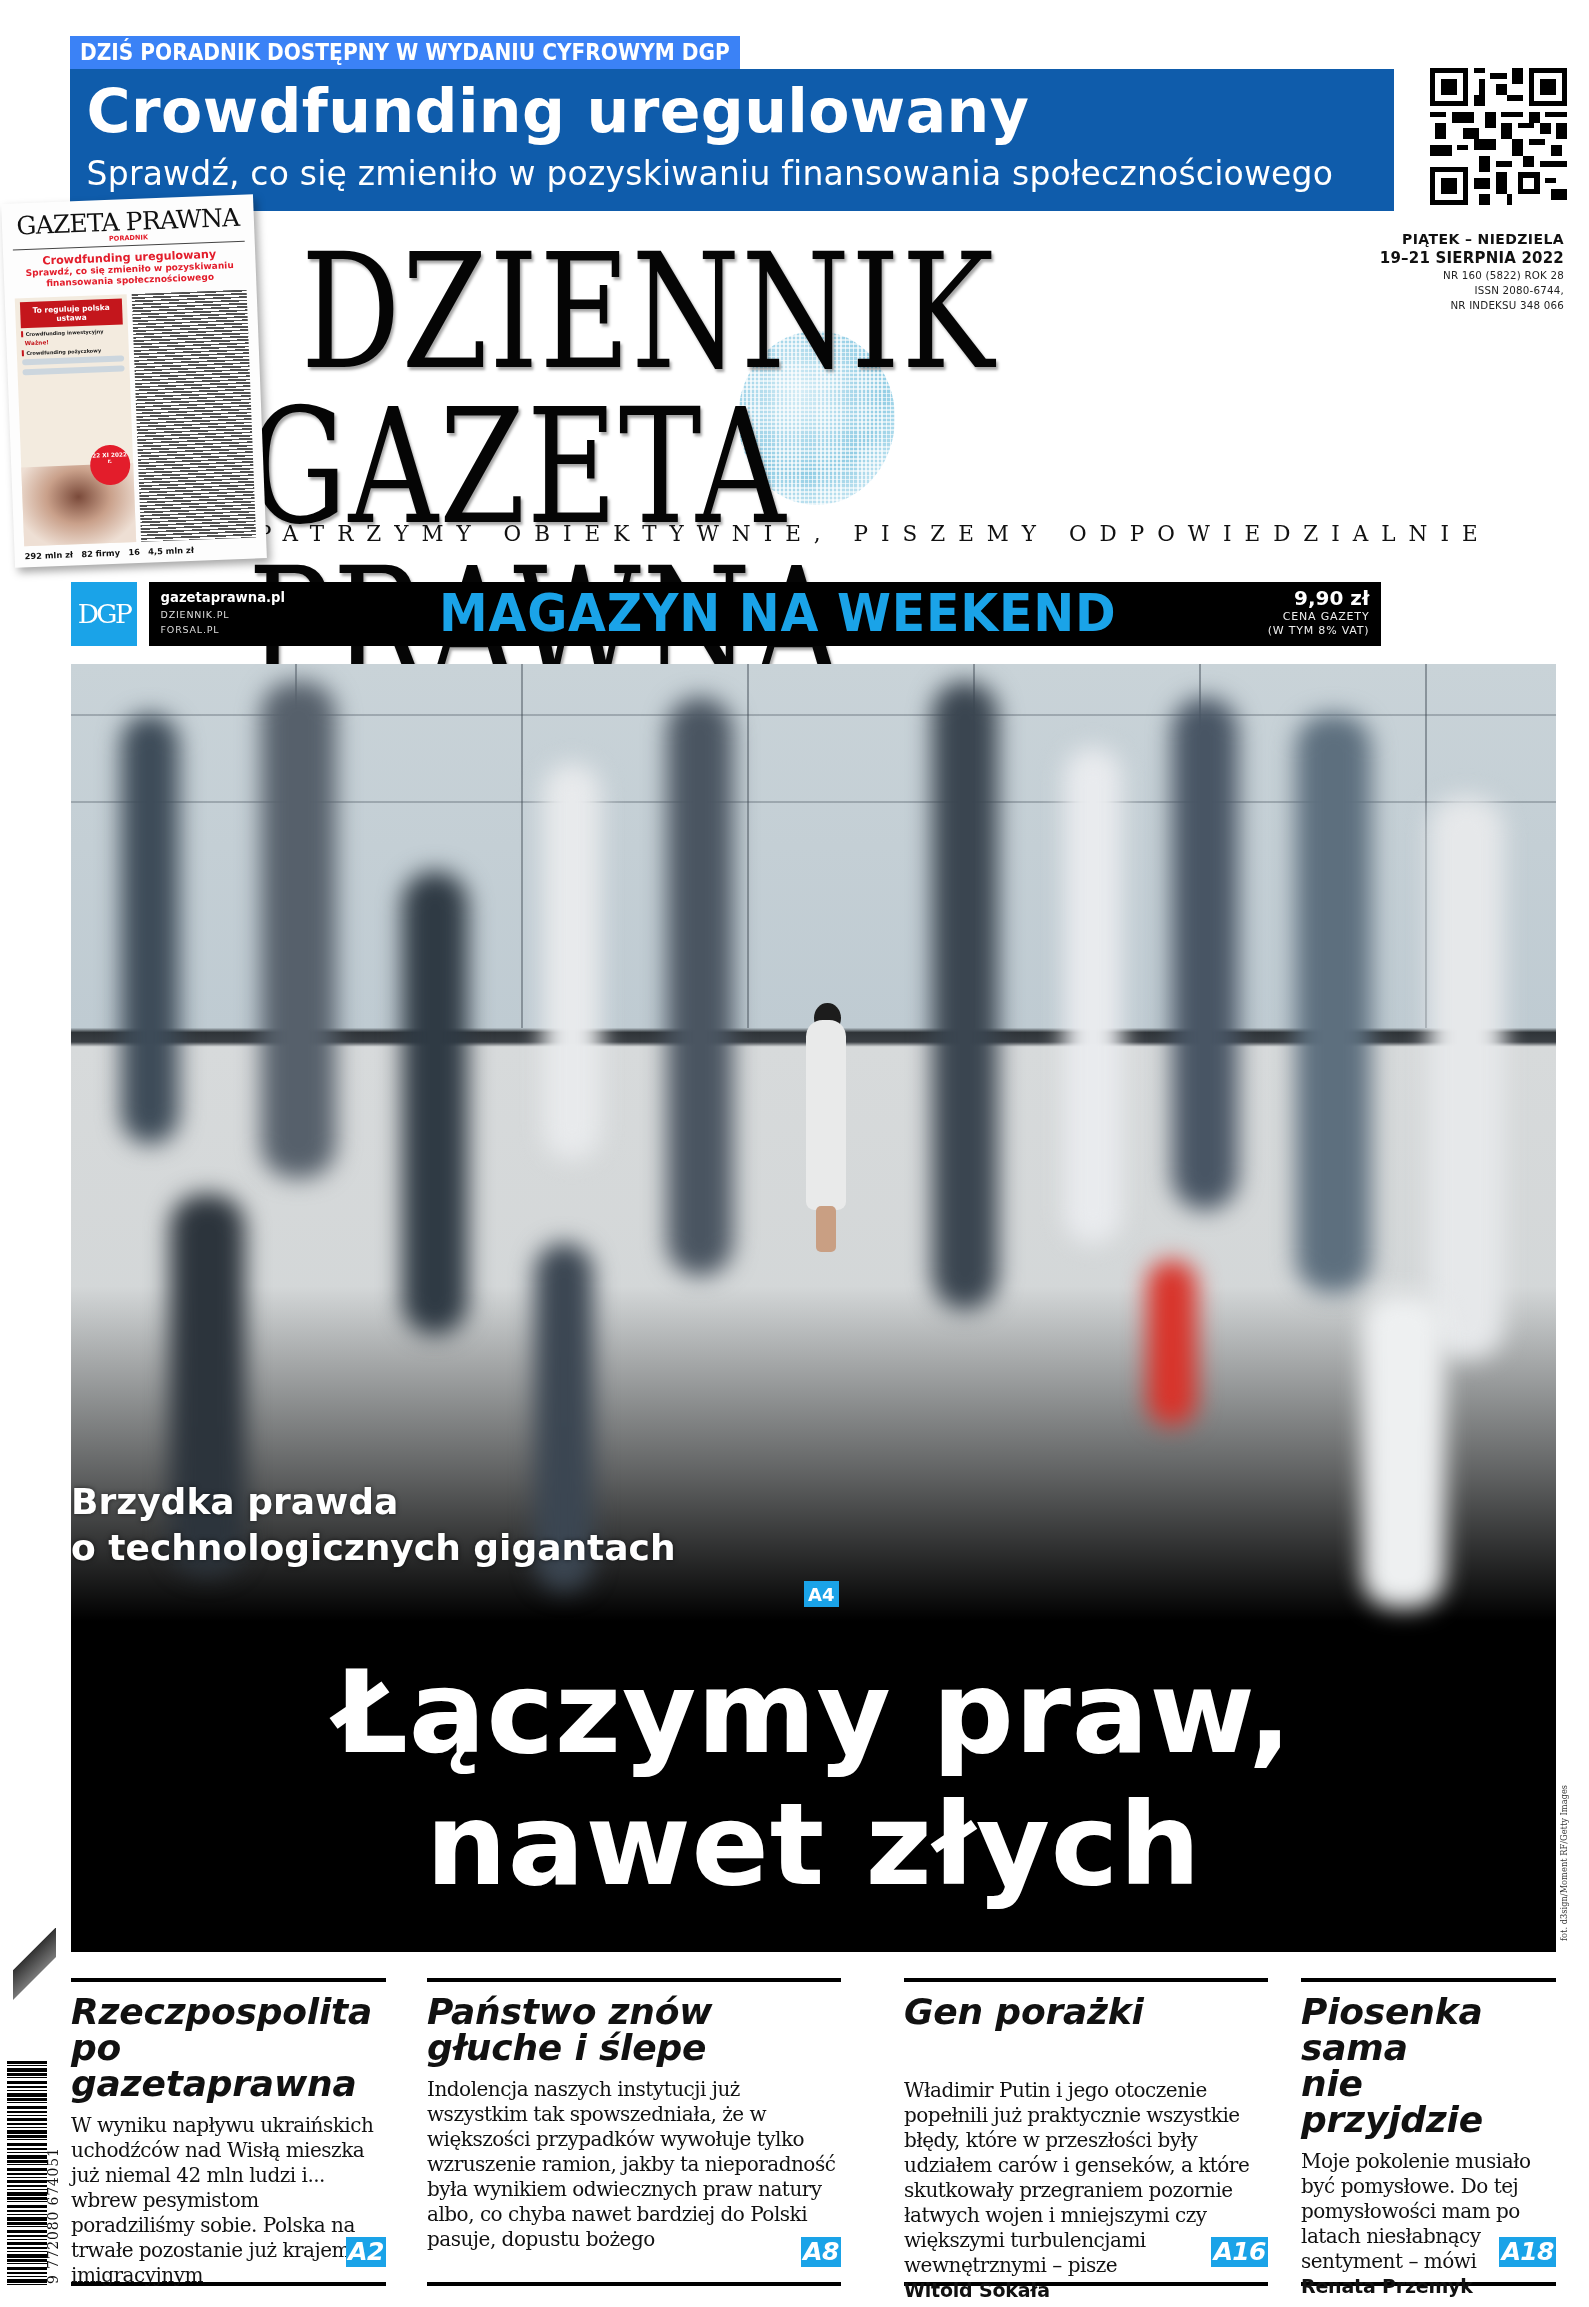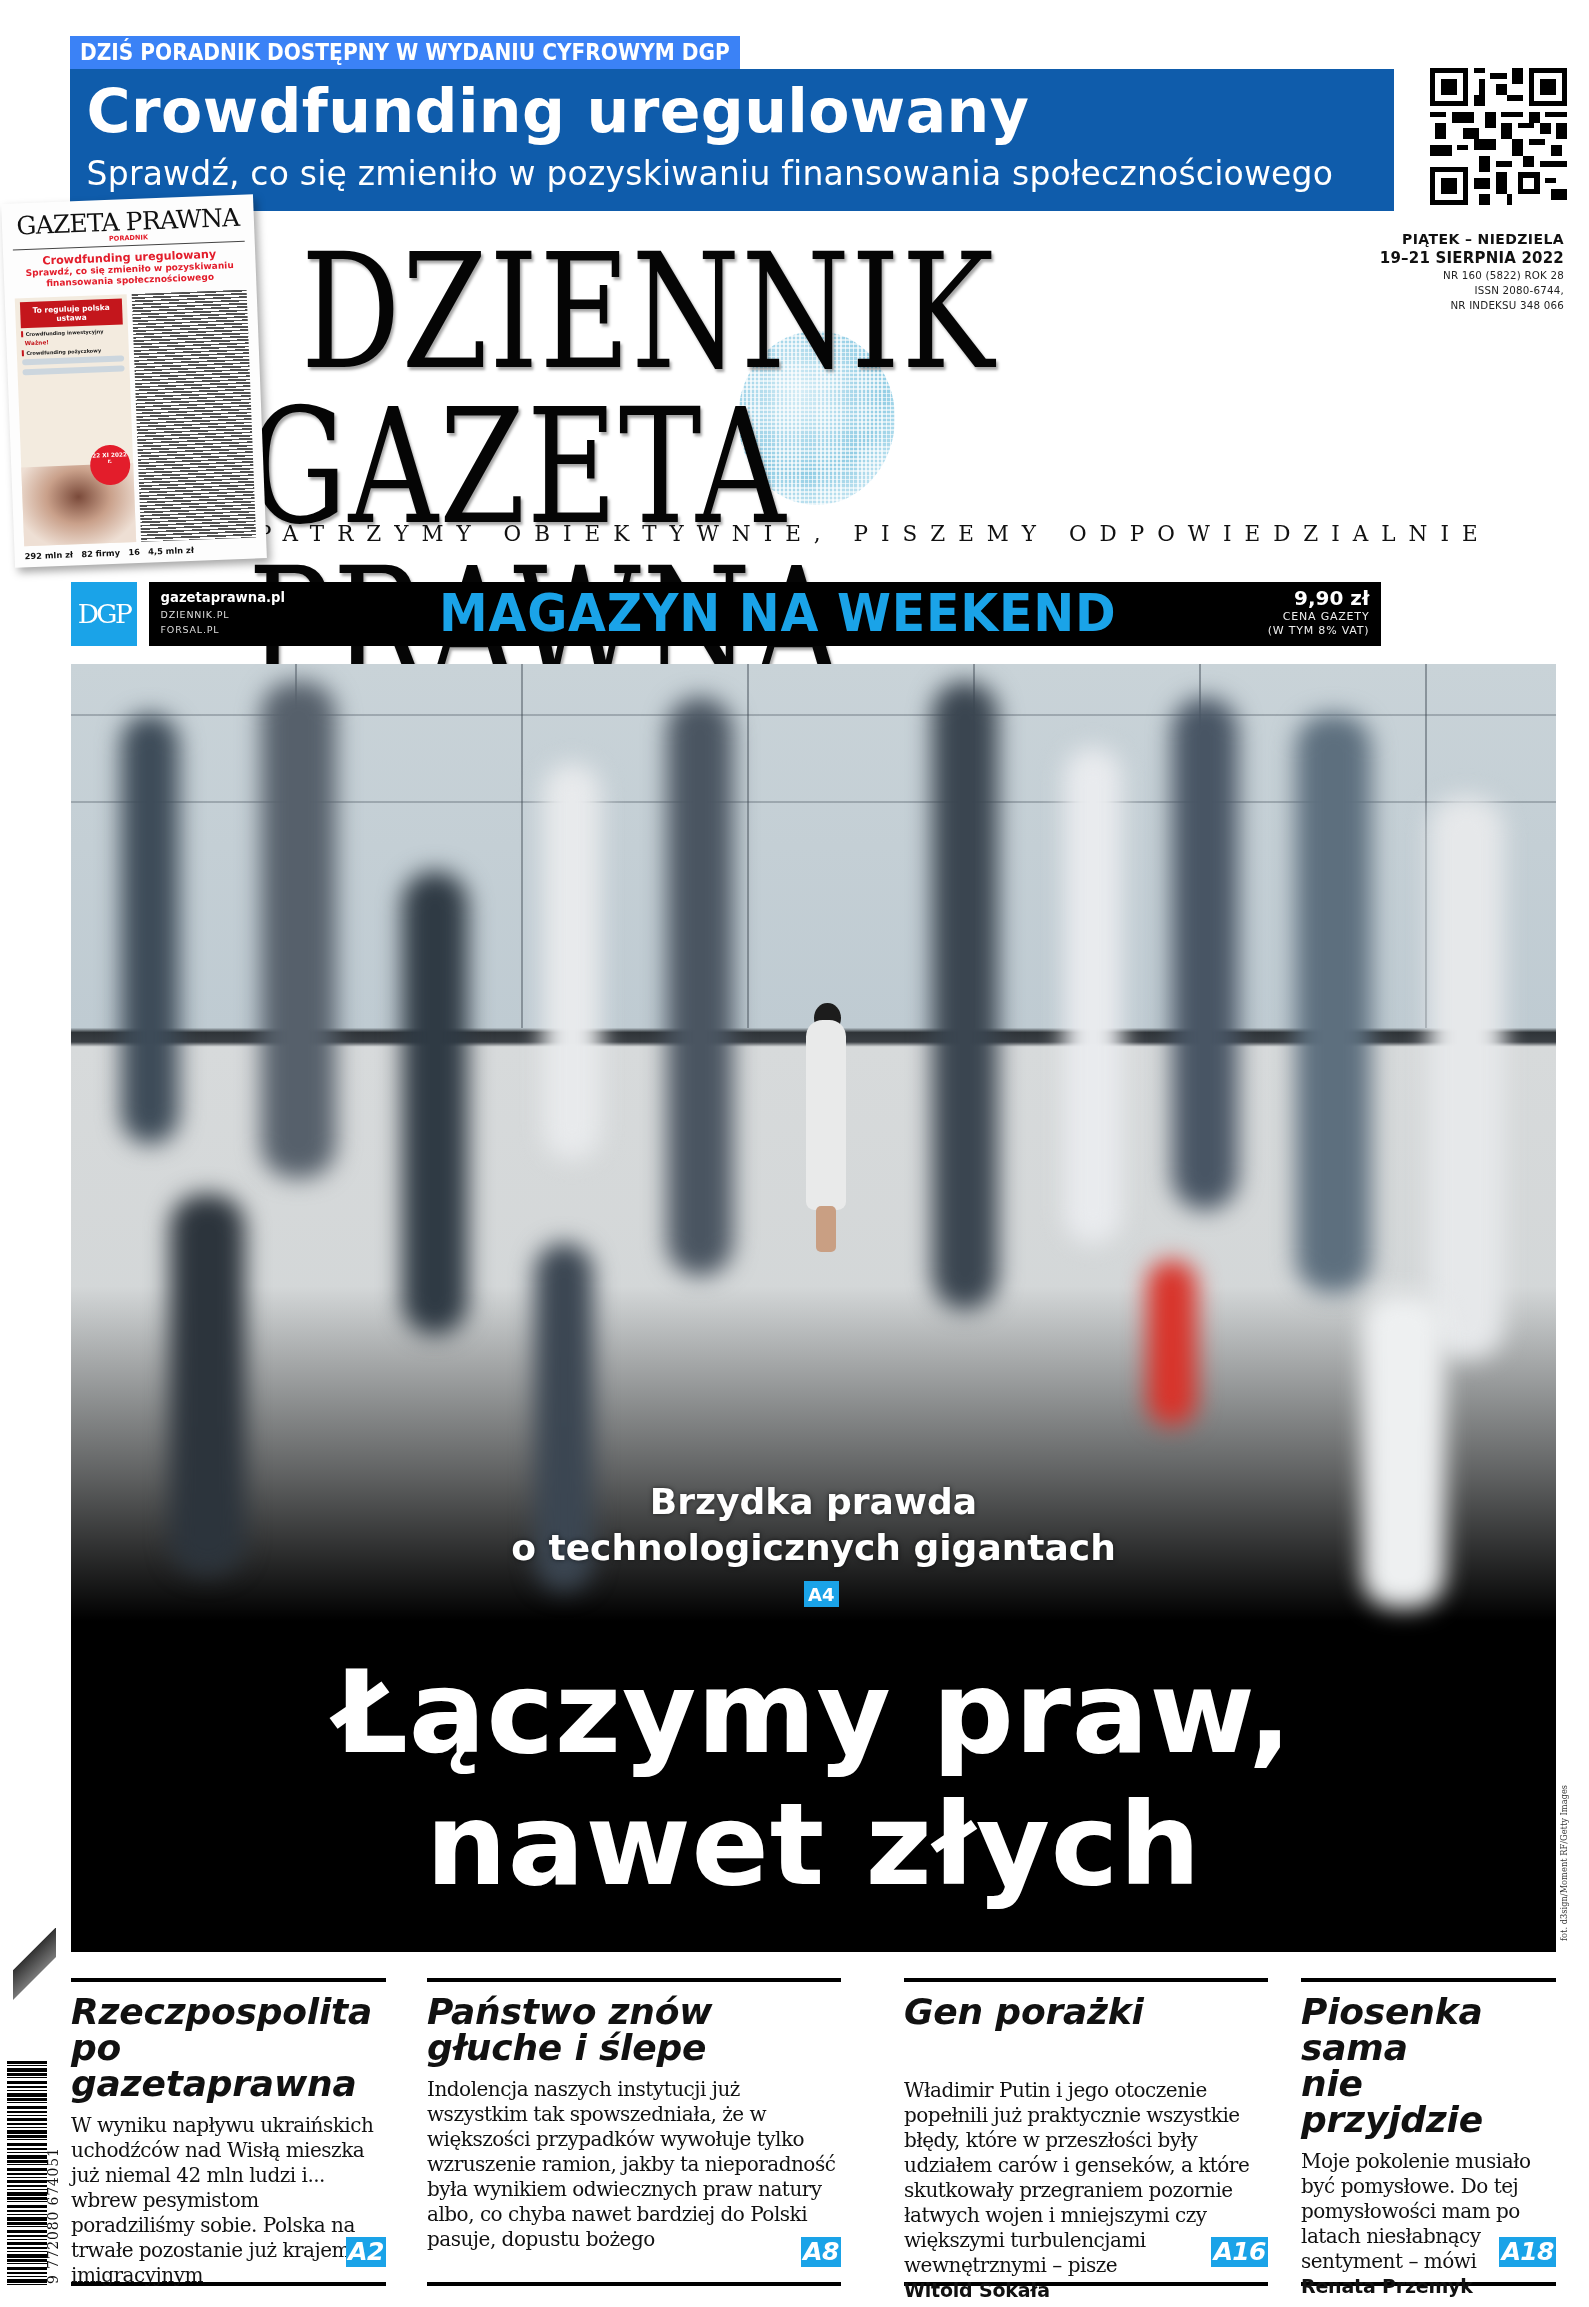--- a/index.html
+++ b/index.html
@@ -110,21 +110,21 @@
     position: absolute; left: 0; top: 0; width: 100%; height: 364px;
     background:
       repeating-linear-gradient(90deg, transparent 0 224px, rgba(60,70,80,0.45) 224px 226px),
       linear-gradient(180deg, transparent 0 50px, rgba(80,90,100,0.35) 50px 52px, transparent 52px 137px, rgba(80,90,100,0.35) 137px 139px, transparent 139px);
   }
   .blur-person { position: absolute; border-radius: 33px; filter: blur(11.6px); }
   .woman-body { position: absolute; left: 735px; top: 356px; width: 40px; height: 190px; background: #e9eaea; border-radius: 16.6px 16.6px 8.3px 8.3px; }
   .woman-head { position: absolute; left: 743px; top: 339px; width: 26.5px; height: 30px; background: #1c1c1c; border-radius: 50%; }
   .woman-legs { position: absolute; left: 745px; top: 542px; width: 20px; height: 46px; background: #c99f83; border-radius: 5px; }
   .kicker {
-    position: absolute; left: 0; width: 100%; top: 815px; text-align: center; color: #fff;
+    position: absolute; left: 0; width: 100%; top: 815px; text-align: left; color: #fff;
     font-weight: bold; font-size: 36px; line-height: 46px; text-shadow: 0 0 5px rgba(0,0,0,0.6);
   }
   .page-badge-top {
     position: absolute; left: 733px; top: 917px; background: #1aa3e8; color: #fff; font-weight: bold;
     font-size: 18px; padding: 1.7px 4.1px; line-height: 23px;
   }
   .headline {
     position: absolute; left: 0; width: 100%; top: 983px; text-align: center; color: #fff;
     font-weight: bold; font-size: 114px; line-height: 132px; letter-spacing: 0.8px;
   }

